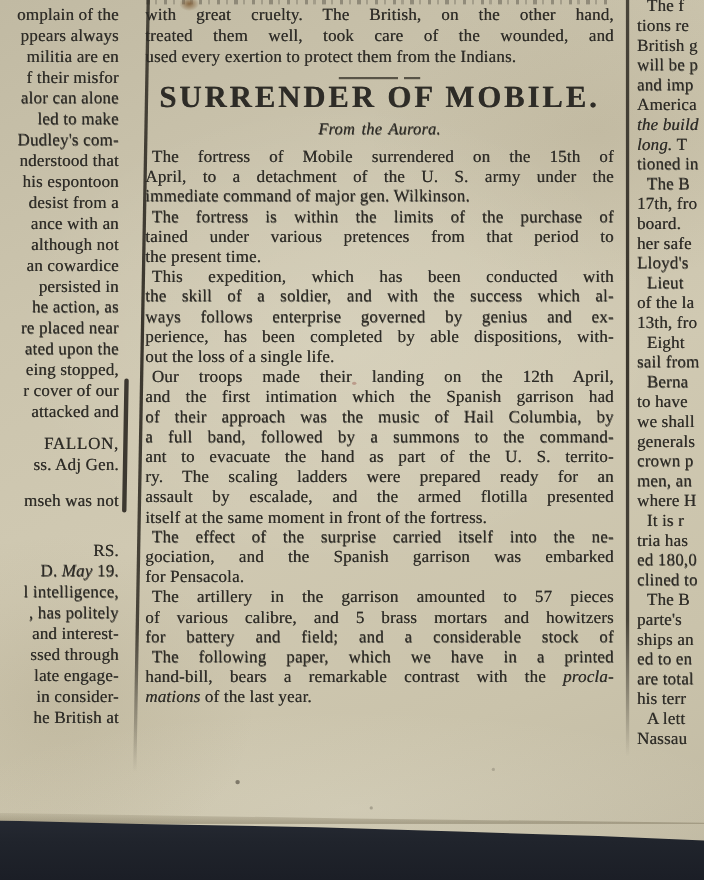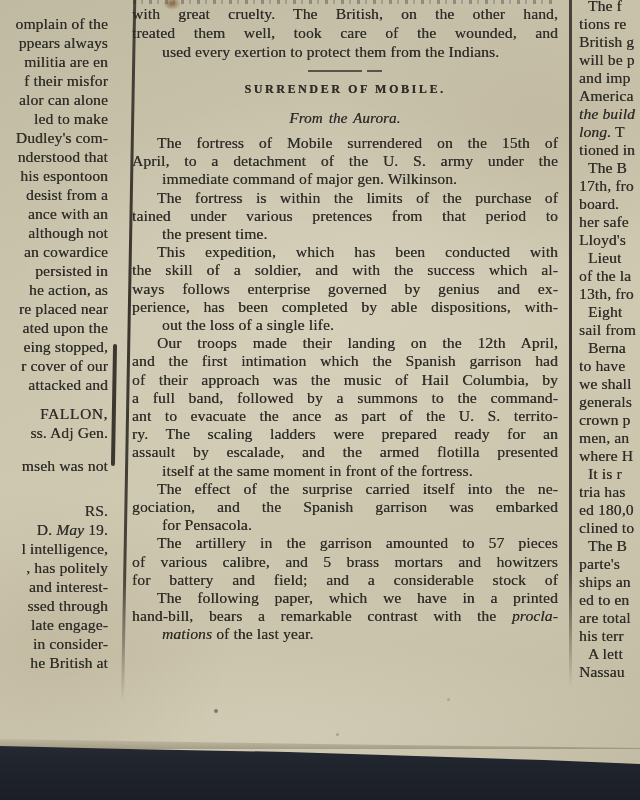--- a/index.html
+++ b/index.html
@@ -15,31 +15,31 @@
       radial-gradient(ellipse 300px 200px at 85% 15%, rgba(110,95,60,.10), transparent 70%),
       radial-gradient(ellipse 260px 220px at 8% 80%, rgba(110,95,60,.12), transparent 70%),
       radial-gradient(ellipse 500px 120px at 50% 92%, rgba(240,238,225,.20), transparent 75%),
       linear-gradient(158deg,#c1baa3 0%,#cbc4ad 28%,#d0c9b2 52%,#cac3ab 78%,#c0b9a2 100%);
   }
 
   .col{position:absolute;color:var(--ink,#2e2c27);font-size:15.5px;
        text-shadow:.3px .3px .45px rgba(46,44,39,.75);letter-spacing:.15px;}
   .col .line{height:auto;}
 
-  .col-left{left:0;top:14px;width:108px;}
+  .col-left{left:0;top:4px;width:108px;}
   .col-left .line{line-height:19px;text-align:right;white-space:nowrap;overflow:hidden;}
   .col-left .caps{letter-spacing:.6px;}
 
   .col-center{left:132px;top:4px;width:426px;}
   .col-center .line{line-height:18.2px;text-align:justify;text-align-last:justify;}
   .col-center .top-frag .line{line-height:19px;}
-  .col-center .line.end{text-align-last:left;padding-left:30px;}
-  .col-center .line.ind{padding-left:25px;}
-
-  .heading{margin:5px 0 0 0;font-size:12px;line-height:24px;font-weight:bold;
+  .col-center .line.end{text-align-last:left;}
+  .col-center .line.ind{padding-left:6px;}
+
+  .heading{margin:5px 0 0 0;font-size:28px;line-height:24px;font-weight:bold;
            letter-spacing:2.6px;text-align:center;text-align-last:center;}
   .byline{margin-top:9px;font-size:15px;line-height:17px;font-style:italic;
           text-align-last:center;word-spacing:2px;}
   .divider{width:74px;height:2px;margin:9px auto 0 auto;
            background:linear-gradient(90deg,var(--rule,#3c382e) 0 54px,transparent 54px 59px,var(--rule,#3c382e) 59px 74px);
            opacity:.8;}
   .body-lines{margin-top:7px;}
 
   .col-right{left:579px;top:-3px;width:61px;}
   .col-right .line{line-height:18px;text-align:left;white-space:nowrap;overflow:visible;}
@@ -140,21 +140,21 @@
         <div class="line end">the present time.</div>
         <div class="line ind">This expedition, which has been conducted with</div>
         <div class="line">the skill of a soldier, and with the success which al-</div>
         <div class="line">ways follows enterprise governed by genius and ex-</div>
         <div class="line">perience, has been completed by able dispositions, with-</div>
         <div class="line end">out the loss of a single life.</div>
         <div class="line ind">Our troops made their landing on the 12th April,</div>
         <div class="line">and the first intimation which the Spanish garrison had</div>
         <div class="line">of their approach was the music of Hail Columbia, by</div>
         <div class="line">a full band, followed by a summons to the command-</div>
-        <div class="line">ant to evacuate the ance as part of the U. S. territo-</div>
+        <div class="line">ant to evacuate the hand as part of the U. S. territo-</div>
         <div class="line">ry.  The scaling ladders were prepared ready for an</div>
         <div class="line">assault by escalade, and the armed flotilla presented</div>
         <div class="line end">itself at the same moment in front of the fortress.</div>
         <div class="line ind">The effect of the surprise carried itself into the ne-</div>
         <div class="line">gociation, and the Spanish garrison was embarked</div>
         <div class="line end">for Pensacola.</div>
         <div class="line ind">The artillery in the garrison amounted to 57 pieces</div>
         <div class="line">of various calibre, and 5 brass mortars and howitzers</div>
         <div class="line">for  battery and field; and a considerable stock of</div>
         <div class="line ind">The following paper, which we have in a printed</div>

